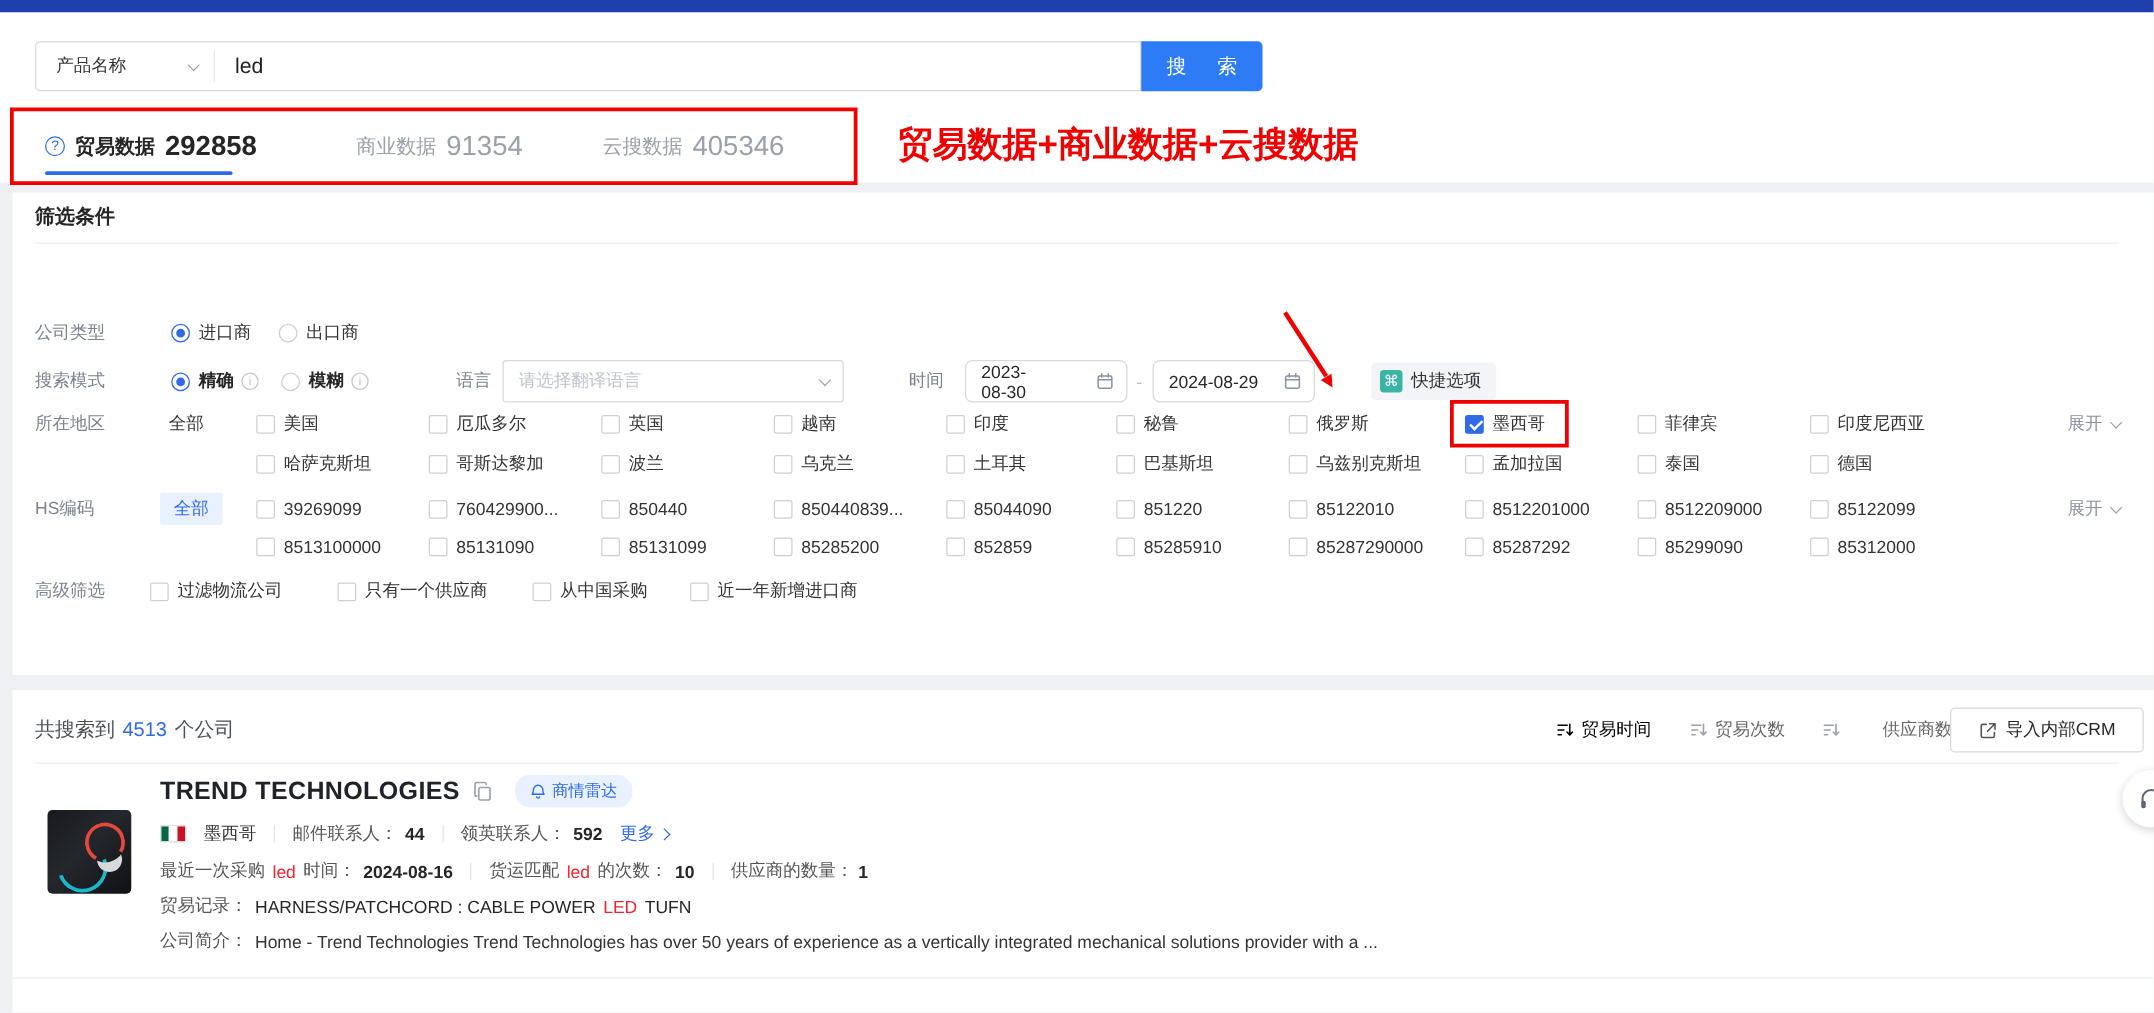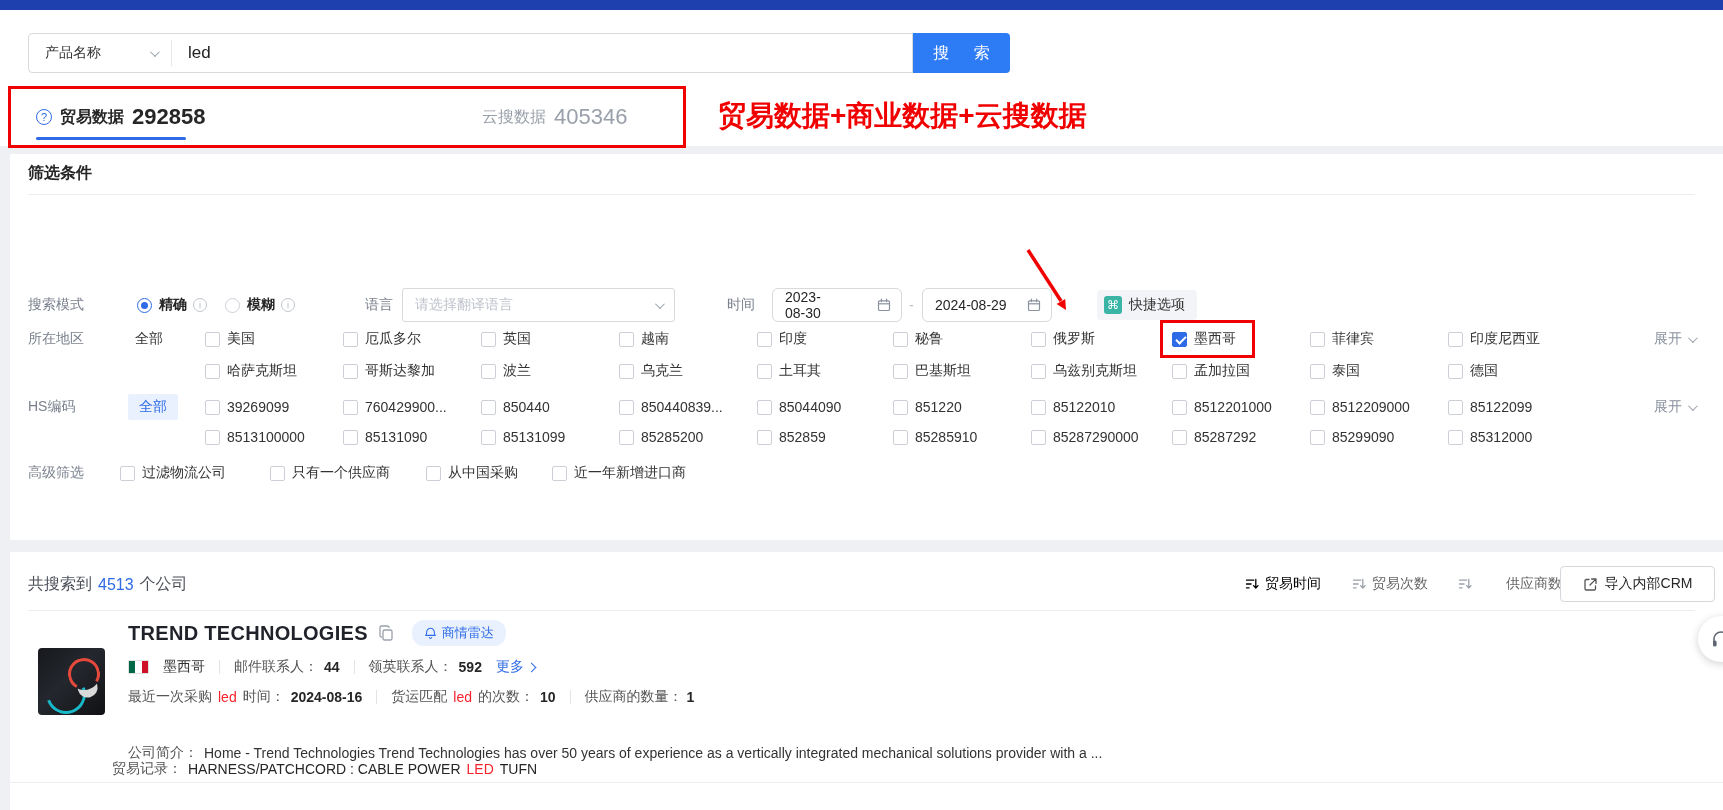--- a/index.html
+++ b/index.html
@@ -157,37 +157,54 @@
     <div class="combo-sep"></div>
     <div class="combo-q">led</div>
   </div>
   <button class="abs search-btn">搜 索</button>
 
   <div class="tab active" style="left:36px;">
     <span class="qicon">?</span>
     <span class="tlabel">贸易数据</span>
     <span class="tcount">292858</span>
   </div>
+  <div class="tab idle" style="left:285px;">
+    <span class="tlabel">商业数据</span>
+    <span class="tcount">91354</span>
+  </div>
   <div class="tab idle" style="left:482px;">
     <span class="tlabel">云搜数据</span>
     <span class="tcount">405346</span>
   </div>
   <div class="abs tab-underline"></div>
   <div class="abs redbox" style="left:8px;top:86px;width:678px;height:62px;"></div>
   <div class="abs note" style="left:718px;top:97px;font-size:28px;">贸易数据+商业数据+云搜数据</div>
 
   <div class="abs fc-title">筛选条件</div>
   <div class="abs divider" style="left:28px;top:194px;width:1667px;"></div>
 
 
   <svg class="abs" style="left:1020px;top:246px;" width="60" height="75" viewBox="0 0 60 75">
     <line x1="8" y1="4" x2="41" y2="55" stroke="#f10000" stroke-width="3.5"></line>
     <polygon points="46,64 45.2,52.9 36.6,58" fill="#f10000"></polygon>
   </svg>
 
+  <div class="row" style="top:252px;height:28px;">
+    <span class="flabel">公司类型</span>
+    <span class="cbitem" style="left:137px;gap:0;">
+      <span class="ritem" style="margin-right:22px;">
+        <span class="radio on"></span>
+        <span>进口商</span>
+      </span>
+      <span class="ritem">
+        <span class="radio"></span>
+        <span>出口商</span>
+      </span>
+    </span>
+  </div>
 
   <div class="row" style="top:288px;height:34px;">
     <span class="flabel">搜索模式</span>
     <span class="cbitem" style="left:137px;gap:0;">
       <span class="ritem strong" style="margin-right:6px;">
         <span class="radio on"></span>
         <span>精确</span>
       </span>
       <span class="iicon" style="margin-right:18px;">i</span>
       <span class="ritem strong" style="margin-right:6px;">
@@ -519,21 +536,21 @@
       <span class="kw">led</span>
       <span class="lbl">的次数：</span>
       <span class="val">10</span>
       <span class="vdiv" style="margin:0 8px;"></span>
       <span class="lbl">供应商的数量：</span>
       <span class="val" style="margin-left:-2px;">1</span>
     </span>
   </div>
 
   <div class="row" style="top:712px;height:26px;">
-    <span class="cbitem trade-line" style="left:112px;margin-top:44px;">
+    <span class="cbitem trade-line" style="left:128px;">
       <span>贸易记录：</span>
       <span class="tval">HARNESS/PATCHCORD : CABLE POWER</span>
       <span class="kw">LED</span>
       <span class="tval">TUFN</span>
     </span>
   </div>
 
   <div class="row" style="top:740px;height:26px;">
     <span class="cbitem trade-line" style="left:128px;">
       <span>公司简介：</span>

